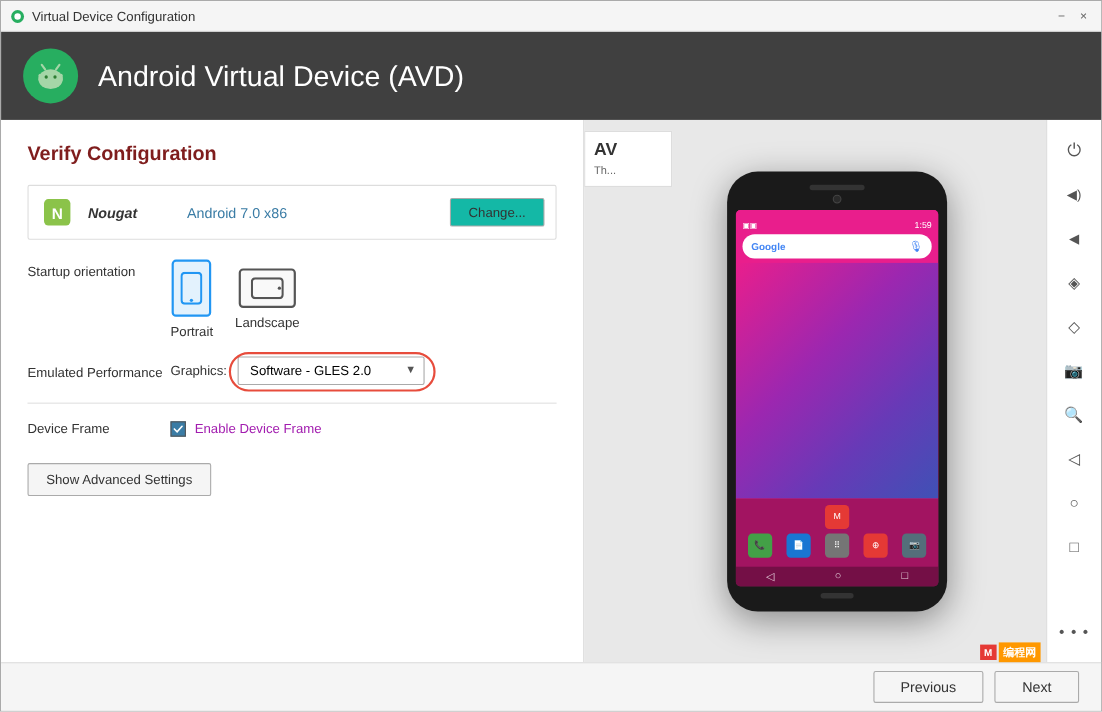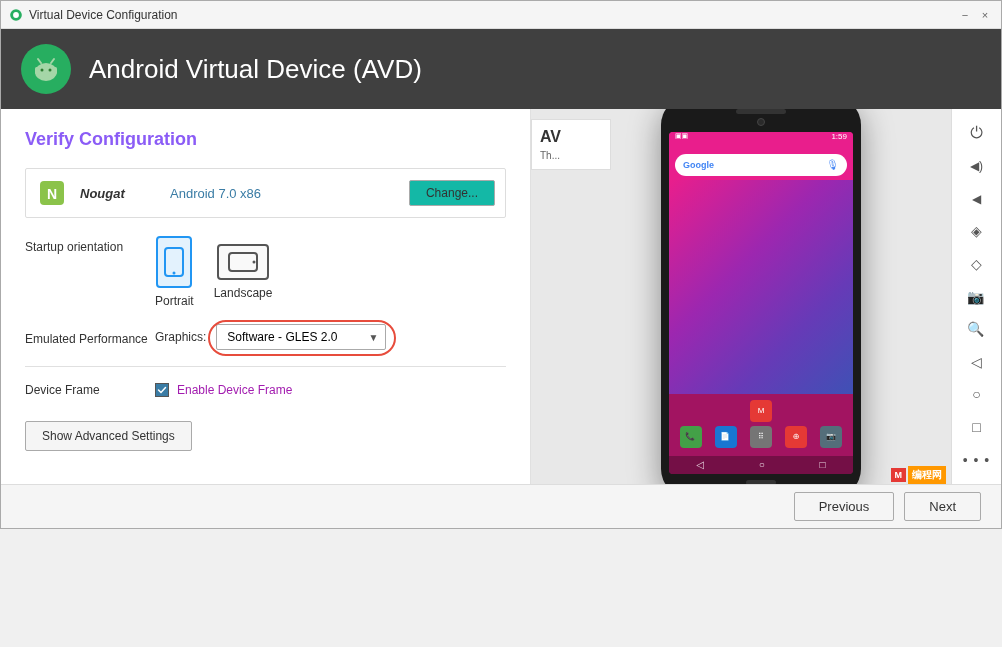--- a/index.html
+++ b/index.html
@@ -8,21 +8,21 @@
       font-size: 13px;
       background: #f0f0f0;
       width: 1002px;
       height: 647px;
       overflow: hidden;
     }
 
     
     .window {
       width: 1002px;
-      height: 529px;
+      height: 647px;
       background: #ffffff;
       border: 1px solid #aaa;
       display: flex;
       flex-direction: column;
       position: relative;
     }
 
     
     .title-bar {
       background: #f5f5f5;
@@ -103,21 +103,21 @@
       flex-shrink: 0;
       padding: 20px 24px;
       background: #fff;
       overflow-y: auto;
       border-right: 1px solid #e0e0e0;
     }
 
     .section-title {
       font-size: 18px;
       font-weight: bold;
-      color: #8b5cf6;
+      color: #7f1d1d;
       margin-bottom: 18px;
     }
 
     
     .device-row {
       display: flex;
       align-items: center;
       border: 1px solid #ddd;
       border-radius: 2px;
       padding: 8px 10px;
@@ -368,21 +368,21 @@
       background: #e91e8c;
       border-radius: 4px;
       overflow: hidden;
       display: flex;
       flex-direction: column;
     }
     .screen-statusbar {
       background: #e91e8c;
       height: 18px;
       display: flex;
-      align-items: flex-start;
+      align-items: flex-end;
       justify-content: space-between;
       padding: 0 6px;
       flex-shrink: 0;
     }
     .screen-statusbar .time {
       font-size: 8px;
       color: #fff;
     }
     .screen-searchbar {
       background: #fff;

